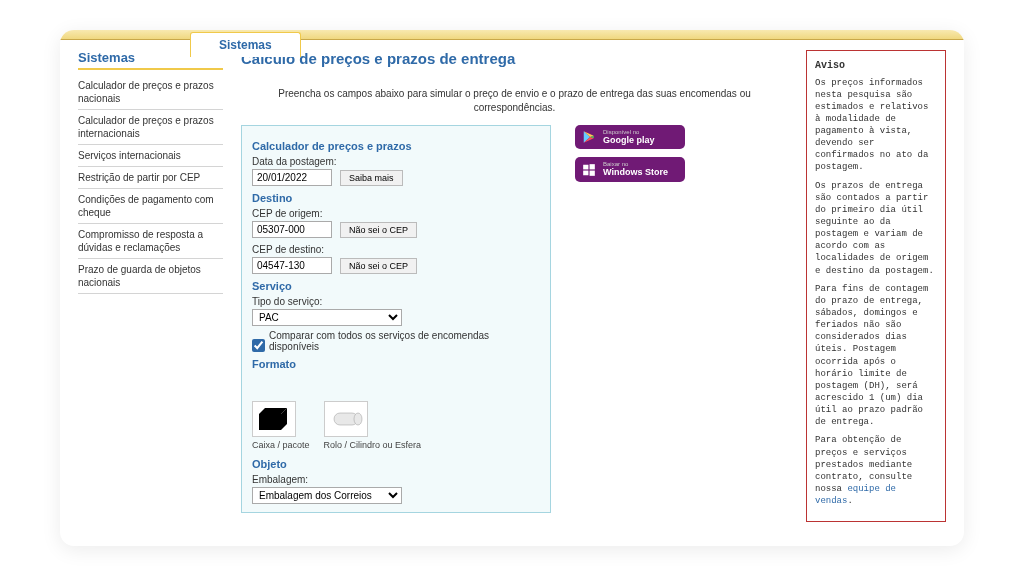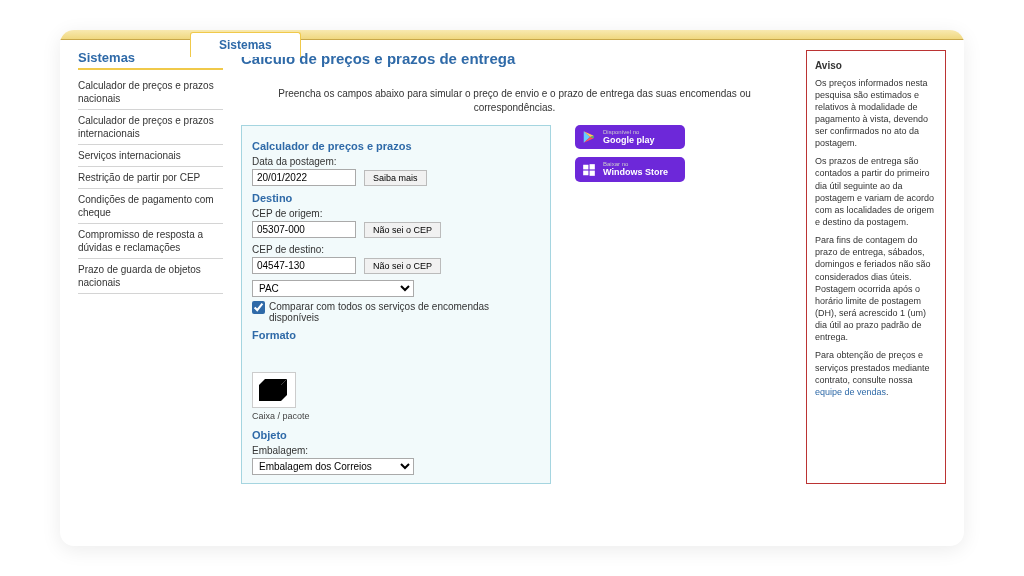--- a/index.html
+++ b/index.html
@@ -106,40 +106,40 @@
 .row {
   display: flex;
   gap: 8px;
   align-items: center;
   margin-bottom: 6px;
 }
 input[type=text] {
   font-size: 10px;
   padding: 2px 4px;
   border: 1px solid #aaa;
-  width: 104px;
+  width: 80px;
   background: #fff;
 }
 select {
   font-size: 10px;
   padding: 1px 2px;
   border: 1px solid #aaa;
   background: #fff;
-  width: 162px;
+  width: 150px;
 }
 .small-btn {
   font-size: 9px;
   padding: 2px 8px;
   background: #f1f1f1;
   border: 1px solid #bbb;
   cursor: pointer;
 }
 .chk-row {
   display: flex;
-  align-items: flex-start;
+  align-items: flex-end;
   gap: 4px;
   font-size: 10px;
   margin: 4px 0;
 }
 .chk-row input { accent-color: #2f6aa8; }
 .format-row {
   display: flex;
   gap: 14px;
   margin: 5px 0 8px 0;
 }
@@ -159,21 +159,21 @@
   display: flex;
   align-items: center;
   justify-content: center;
 }
 .store-badges {
   float: left;
   margin-left: 24px;
   width: 110px;
 }
 .badge {
-  background: #6d28d9;
+  background: #701a75;
   color: #fff;
   border-radius: 5px;
   padding: 4px 6px;
   margin-bottom: 8px;
   display: flex;
   align-items: center;
   gap: 6px;
   cursor: pointer;
   font-size: 8px;
   line-height: 1.1;
@@ -188,20 +188,21 @@
 .badge .txt small { font-size: 6px; display: block; color: #ccc; }
 .badge .txt strong { font-size: 9px; display: block; }
 .aside {
   width: 140px;
   flex-shrink: 0;
   border: 1px solid #b33;
   padding: 8px;
   font-size: 9px;
   line-height: 1.35;
   color: #333;
+  font-family: Liberation Mono, monospace;
 }
 .aside h3 {
   font-size: 10px;
   font-weight: 700;
   margin-bottom: 4px;
 }
 .aside p { margin-bottom: 6px; }
 .aside a { color: #2f6aa8; text-decoration: none; }
 .cyl-svg ellipse, .cyl-svg rect { fill: #e8e8e8; stroke: #999; stroke-width: 0.5; }
 </style>
@@ -245,39 +246,50 @@
           <div class="row">
             <input type="text" value="05307-000" style="">
             <button class="small-btn">Não sei o CEP</button>
           </div>
           <span class="label">CEP de destino:</span>
           <div class="row">
             <input type="text" value="04547-130" style="">
             <button class="small-btn">Não sei o CEP</button>
           </div>
 
+          <div class="section-title">Serviço</div>
+          <span class="label">Tipo do serviço:</span>
           <select>
             <option>PAC</option>
           </select>
           <div class="chk-row">
             <input type="checkbox" checked="" style="">
             <span>Comparar com todos os serviços de encomendas disponíveis</span>
           </div>
 
           <div class="section-title">Formato</div>
           <div class="format-row">
             <div class="format-opt">
               <div class="format-shape">
                 <svg class="box-svg" width="34" height="26" viewBox="0 0 34 26">
                   <polygon points="2,8 24,8 24,24 2,24"></polygon>
                   <polygon points="2,8 8,2 30,2 24,8"></polygon>
                   <polygon points="24,8 30,2 30,18 24,24"></polygon>
                 </svg>
               </div>
               <div>Caixa / pacote</div>
+            </div>
+            <div class="format-opt">
+              <div class="format-shape">
+                <svg class="cyl-svg" width="34" height="22" viewBox="0 0 34 22">
+                  <rect x="5" y="5" width="24" height="12" rx="6"></rect>
+                  <ellipse cx="29" cy="11" rx="4" ry="6"></ellipse>
+                </svg>
+              </div>
+              <div>Rolo / Cilindro ou Esfera</div>
             </div>
           </div>
 
           <div class="section-title">Objeto</div>
           <span class="label">Embalagem:</span>
           <select>
             <option>Embalagem dos Correios</option>
           </select>
         </div>
 

